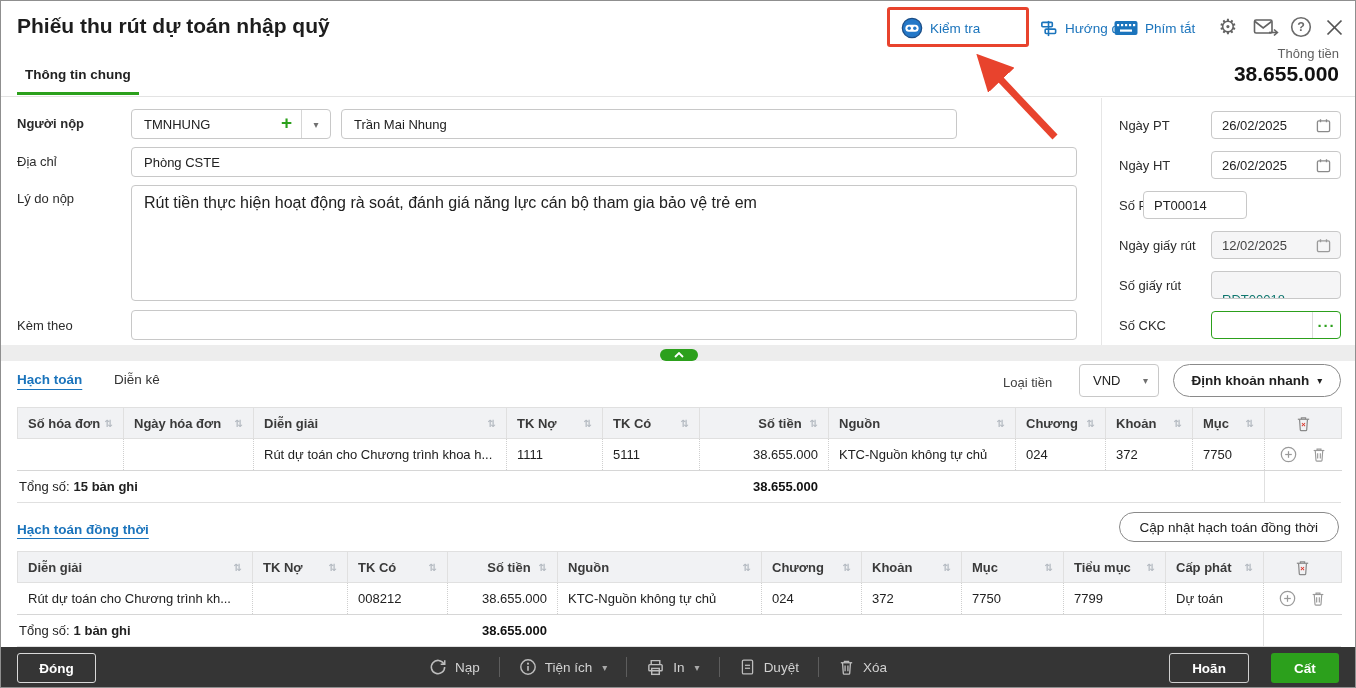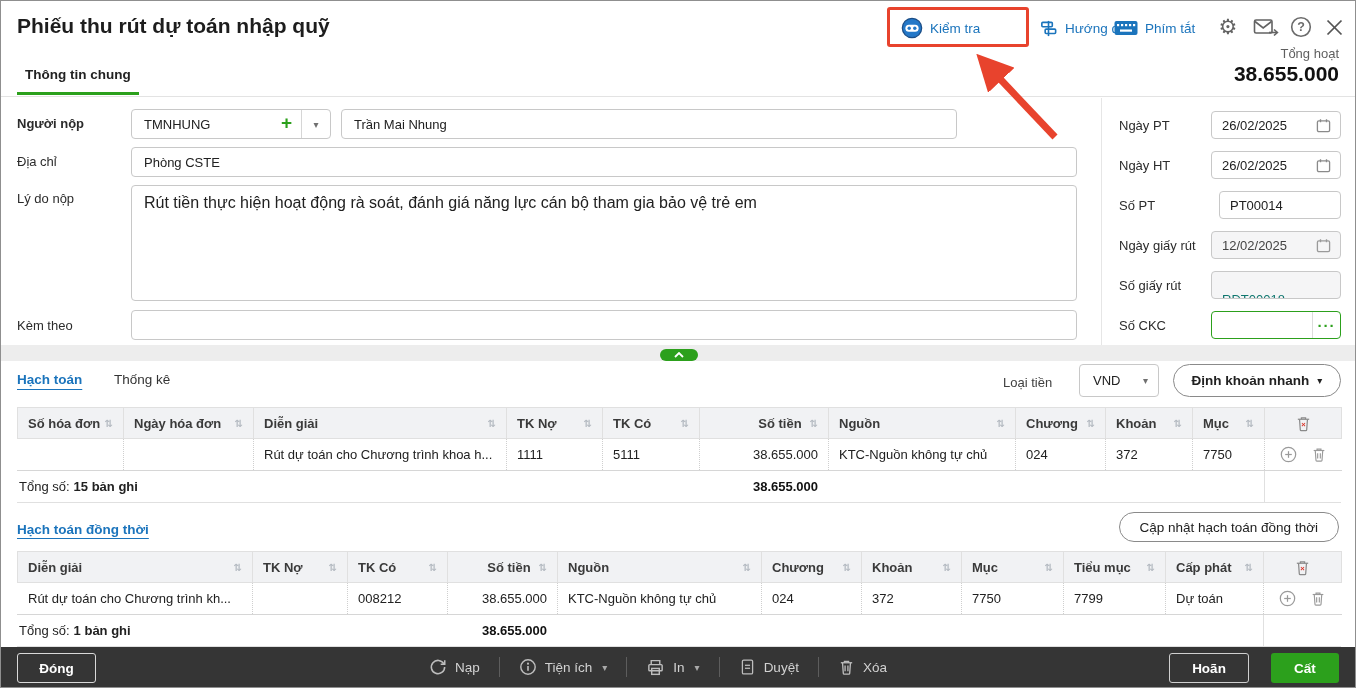--- a/index.html
+++ b/index.html
@@ -148,21 +148,21 @@
   </div>
   <div class="hdr-icon-btn" style="left:1320px;width:26px;">
     <span>
       <svg width="19" height="19" viewBox="0 0 19 19" stroke="#555" stroke-width="1.7">
           <line x1="2.5" y1="2.5" x2="16.5" y2="16.5"></line>
           <line x1="16.5" y1="2.5" x2="2.5" y2="16.5"></line>
         </svg>
     </span>
   </div>
 
-  <div class="total-label">Tổng hoạt</div>
+  <div class="total-label">Thông tiền</div>
   <div class="total-amount">38.655.000</div>
 
   <div class="main-tab">Thông tin chung</div>
   <div class="hdr-divider"></div>
 
   <div class="anno-box"></div>
   <div class="anno-arrow">
     <svg width="135" height="98" viewBox="0 0 135 98">
       <defs>
           <marker id="ah" markerWidth="5.2" markerHeight="5.2" refX="3.6" refY="2.6" orient="auto">
@@ -216,21 +216,21 @@
     <span class="cal">
         <svg width="15" height="15" viewBox="0 0 16 16" fill="none" stroke="#8a8a8a" stroke-width="1.4">
           <rect x="1.5" y="3" width="13" height="11.5" rx="1.5"></rect>
           <line x1="4.8" y1="1.2" x2="4.8" y2="4.5"></line>
           <line x1="11.2" y1="1.2" x2="11.2" y2="4.5"></line>
         </svg>
       </span>
   </div>
 
   <div class="flabel" style="left:1118px;top:197px;">Số PT</div>
-  <div class="field" style="left:1218px;top:190px;width:122px;height:28px;">
+  <div class="field" style="left:1142px;top:190px;width:104px;height:28px;">
     <input style="padding: 0px 10px;" value="PT00014">
   </div>
 
   <div class="flabel" style="left:1118px;top:237px;">Ngày giấy rút</div>
   <div class="field disabled" style="left:1210px;top:230px;width:130px;height:28px;">
     <input style="padding: 0px 6px 0px 10px; color: rgb(68, 68, 68);" value="12/02/2025">
     <span class="cal">
         <svg width="15" height="15" viewBox="0 0 16 16" fill="none" stroke="#9a9a9a" stroke-width="1.4">
           <rect x="1.5" y="3" width="13" height="11.5" rx="1.5"></rect>
           <line x1="4.8" y1="1.2" x2="4.8" y2="4.5"></line>
@@ -251,21 +251,21 @@
   </div>
 
   <div class="band"></div>
   <div class="pill">
     <svg width="10" height="6" viewBox="0 0 10 6" fill="none" stroke="#fff" stroke-width="1.8">
         <polyline points="1,5 5,1 9,5"></polyline>
       </svg>
   </div>
 
   <div class="acc-tab-active">Hạch toán</div>
-  <div class="acc-tab">Thống kê</div>
+  <div class="acc-tab">Diễn kê</div>
   <div class="cur-label">Loại tiền</div>
   <div class="cur-select">
     <span>VND</span>
     <span style="color:#707070;font-size:10px;">▾</span>
   </div>
   <div class="quick-btn">
     <span>Định khoản nhanh</span>
     <span style="font-size:10px;">▾</span>
   </div>
 

